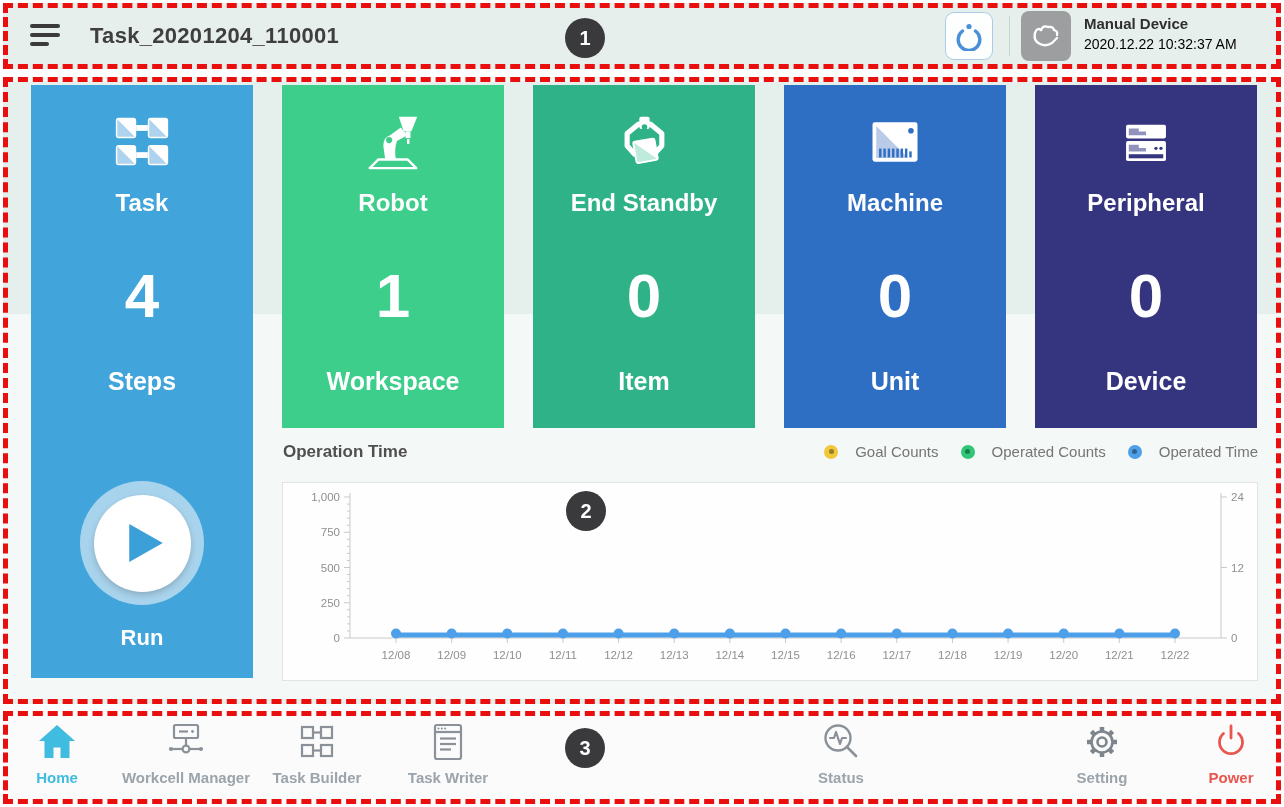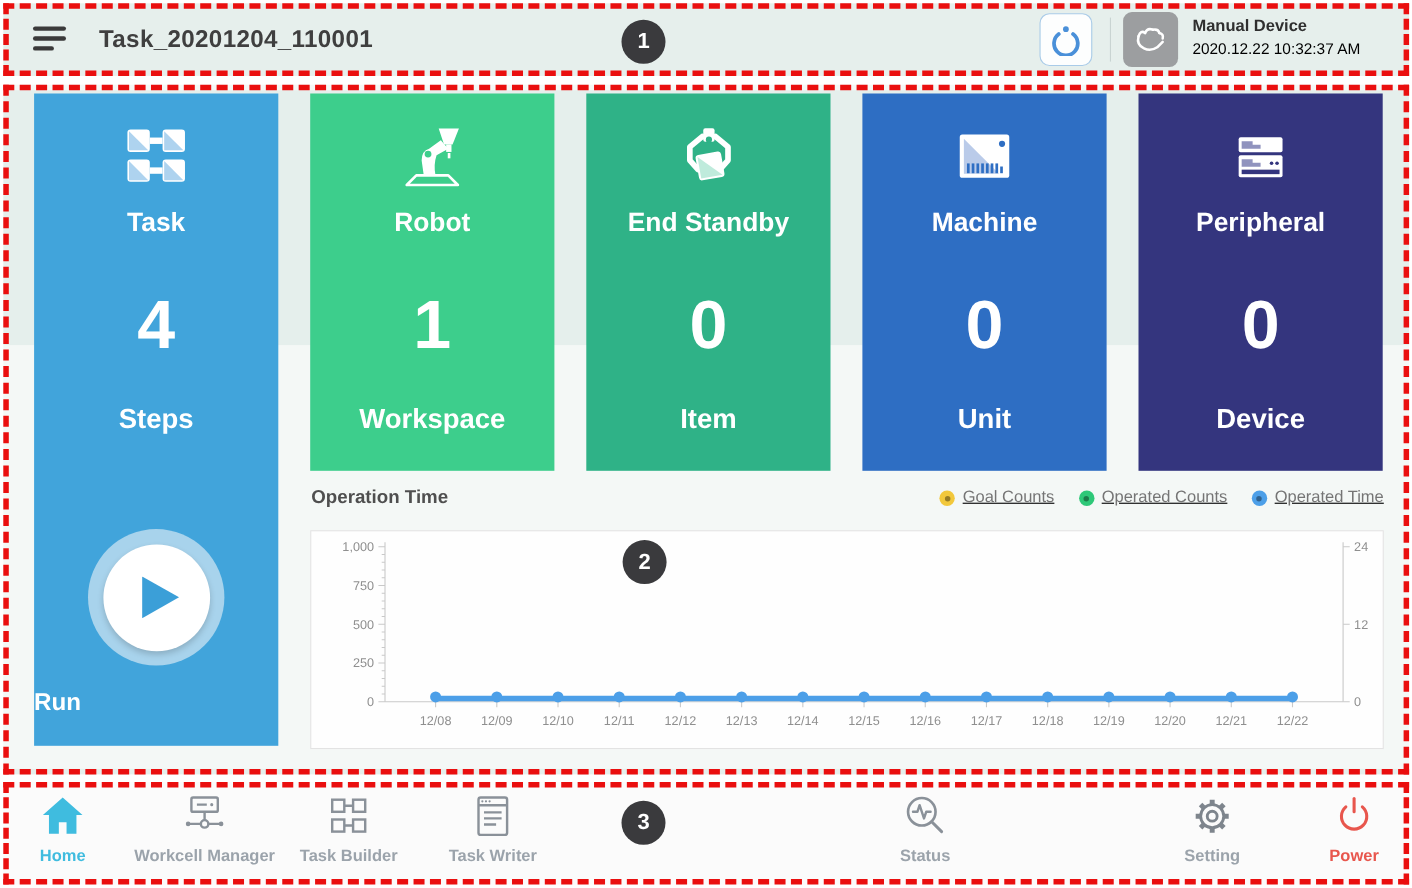--- a/index.html
+++ b/index.html
@@ -38,26 +38,26 @@
   .card .c-name { position:absolute; left:0; right:0; top:104px; text-align:center; font-size:24px; font-weight:bold; }
   .card .c-count { position:absolute; left:0; right:0; top:175px; text-align:center; font-size:62px; font-weight:bold; }
   .card .c-unit { position:absolute; left:0; right:0; top:282px; text-align:center; font-size:25px; font-weight:bold; }
   #card-task { left:23px; }
   #card-robot { left:274px; }
   #card-endeffector { left:525px; }
   #card-machine { left:776px; }
   #card-peripheral { left:1027px; }
   .run-btn { position:absolute; left:50%; top:396px; transform:translateX(-50%); width:124px; height:124px; border-radius:50%; background:#A8D3EC; display:flex; align-items:center; justify-content:center; cursor:pointer; }
   .run-btn .inner { width:97px; height:97px; border-radius:50%; background:#fff; box-shadow:0 3px 6px rgba(0,0,0,.18); display:flex; align-items:center; justify-content:center; }
-  .run-label { position:absolute; left:0; right:0; top:540px; text-align:left; font-size:22px; font-weight:bold; }
+  .run-label { position:absolute; left:0; right:0; top:540px; text-align:center; font-size:22px; font-weight:bold; }
 
   
   .chart-title { position:absolute; left:275px; top:360px; font-size:17px; font-weight:bold; color:#4F4F4F; }
   .chart-legend { position:absolute; right:18px; top:361px; display:flex; gap:22px; align-items:center; }
-  .legend-item { display:flex; align-items:flex-end; gap:7px;text-decoration:underline; }
+  .legend-item { display:flex; align-items:center; gap:17px; }
   .legend-dot { position:relative; width:14px; height:14px; border-radius:50%; display:inline-block; }
   .legend-dot::after { content:""; position:absolute; left:4.5px; top:4.5px; width:5px; height:5px; border-radius:50%; background:rgba(0,0,0,.38); }
   .legend-label { font-size:15px; color:#757575; }
   .chart-box { position:absolute; left:274px; top:400px; width:976px; height:199px; background:#FEFEFE; border:1px solid #E3E3E3; }
 
   
   .nav-item { position:absolute; top:4px; width:150px; text-align:center; cursor:pointer; }
   .nav-item .n-label { margin-top:1px; font-size:15px; font-weight:bold; color:#9BA3AB; }
   .nav-item.active .n-label { color:#3FBCDF; }
   .nav-item.power .n-label { color:#E8564D; }

